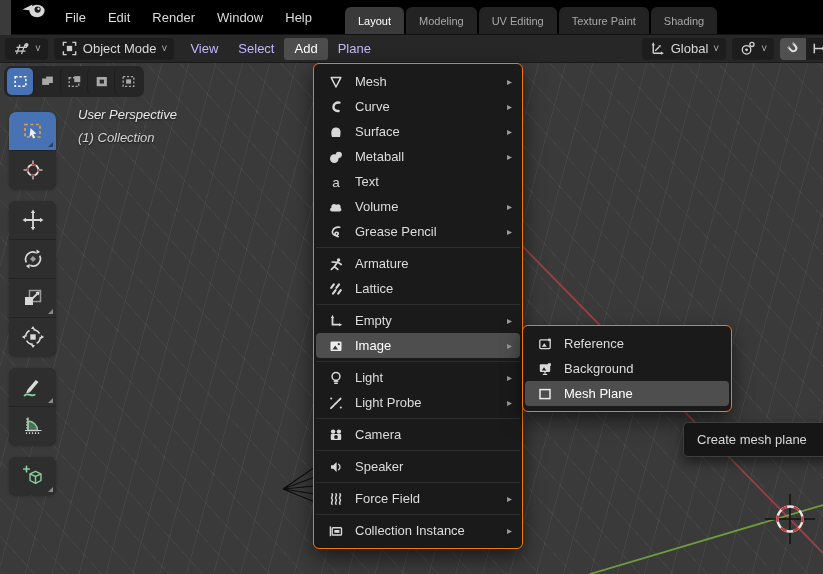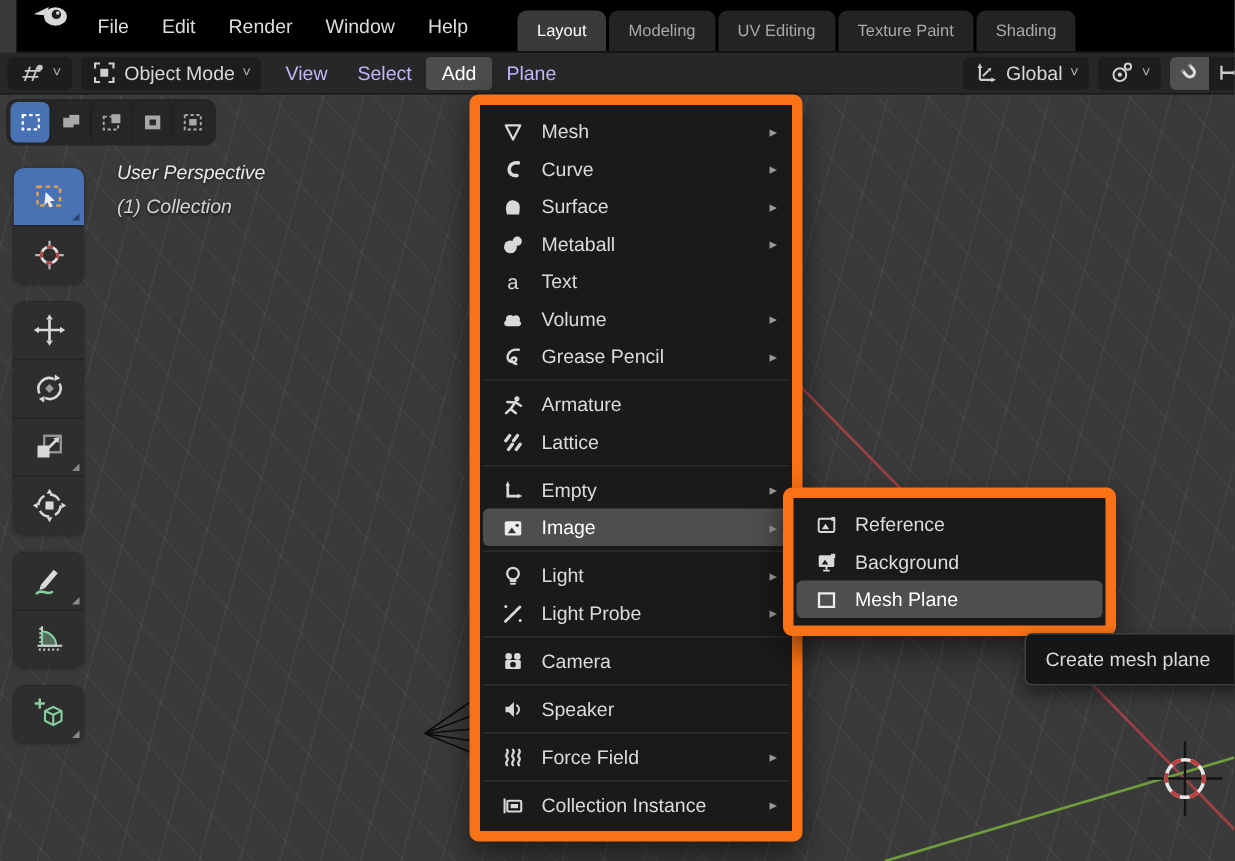--- a/index.html
+++ b/index.html
@@ -54,21 +54,21 @@
   .ltoolbar{position:absolute;left:9px;top:49px;width:47px;z-index:5}
   .tgroup{background:#232323;border-radius:7px;overflow:hidden;display:flex;flex-direction:column;
     gap:1px;margin-bottom:12px;box-shadow:0 1px 3px rgba(0,0,0,.3)}
   .tool{height:38px;background:#2e2e2e;display:flex;align-items:center;justify-content:center;position:relative}
   .tool.active{background:#4772b4}
   .corner{position:absolute;right:3px;bottom:3px;width:0;height:0;
     border-left:5px solid transparent;border-bottom:5px solid #8a8a8a}
   .tool.active .corner{border-bottom-color:rgba(20,30,50,.55)}
 
   
-  .menu{position:absolute;background:#1a1a1a;border:7px solid #f97316;border-radius:6px;
+  .menu{position:absolute;background:#1a1a1a;border:1px solid #f97316;border-radius:6px;
     box-shadow:0 8px 20px rgba(0,0,0,.55);padding:5px 0;z-index:70}
   #add-menu{left:313px;top:63px;width:208px}
   #img-submenu{left:522px;top:325px;width:208px;z-index:75}
   .mrow{height:25px;display:flex;align-items:center;padding:0 8px 0 11px;gap:11px;
     color:#dcdcdc;margin:0 2px;border-radius:4px;white-space:nowrap}
   .mrow.hl{background:#4e4e4e;color:#ffffff}
   .mi{width:17px;display:flex;justify-content:center;flex:none}
   .mi svg{width:16px;height:16px}
   .mlabel{flex:1}
   .marrow{color:#9a9a9a;font-size:10px}

